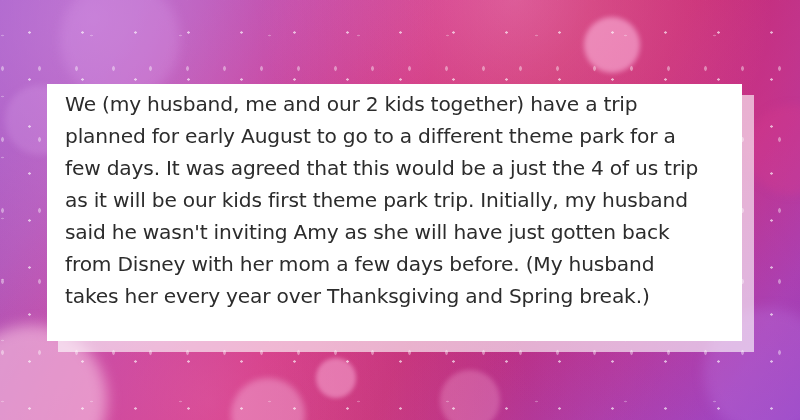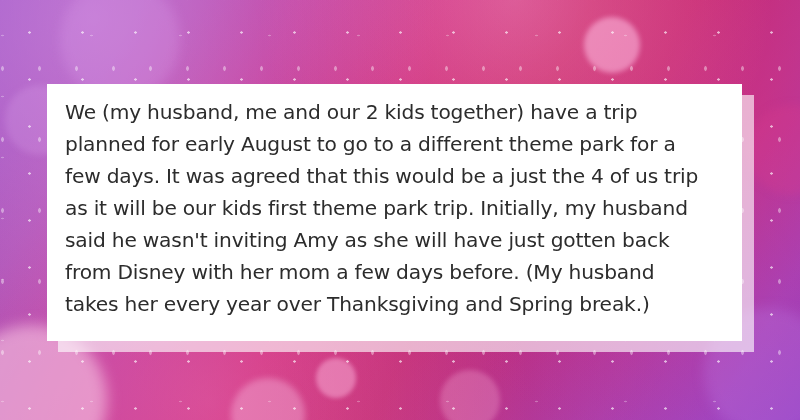--- a/index.html
+++ b/index.html
@@ -75,21 +75,21 @@
     background: rgba(255,255,255,0.62);
   }
   .card {
     position: absolute;
     left: 47px;
     top: 84px;
     width: 695px;
     height: 257px;
     background: #ffffff;
     box-sizing: border-box;
-    padding: 12px 26px 10px 18px;
+    padding: 4px 26px 10px 18px;
   }
   .quote-text {
     margin: 0;
     color: #2c2c2c;
     font-family: "DejaVu Sans", sans-serif;
     font-size: 20.2px;
     line-height: 32px;
     letter-spacing: -0.15px;
     white-space: pre-line;
     word-spacing: -0.2px;

